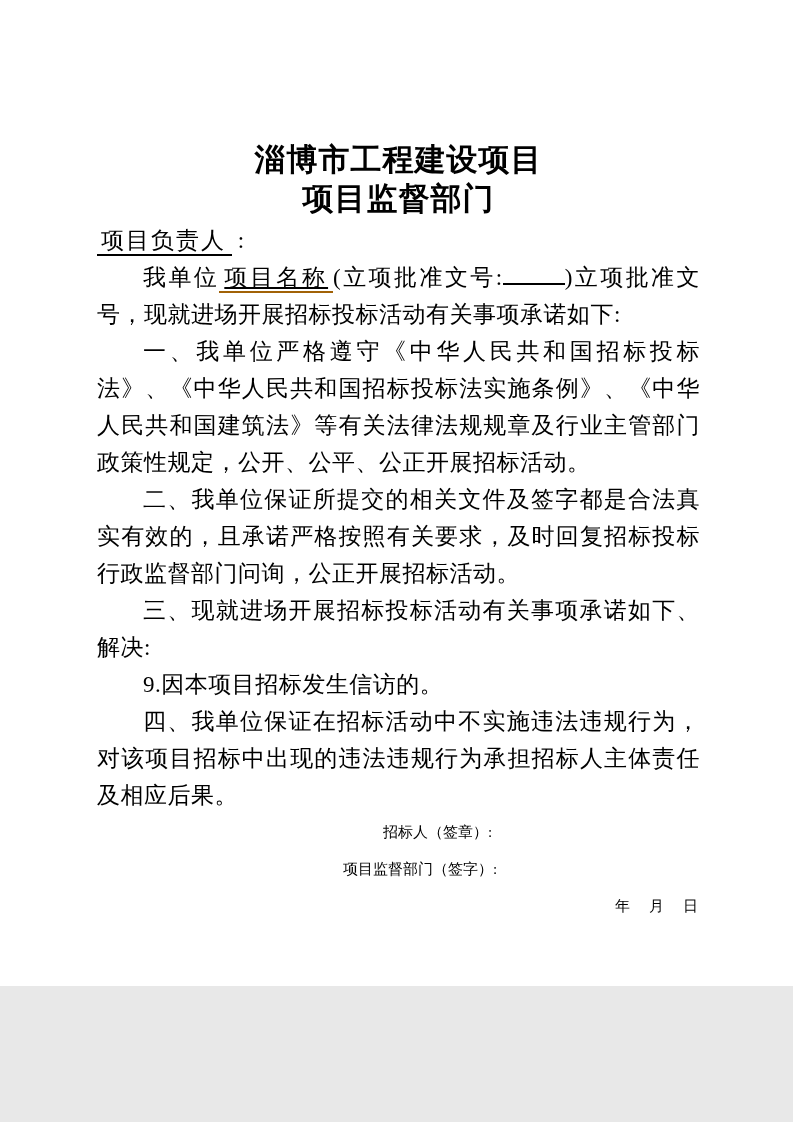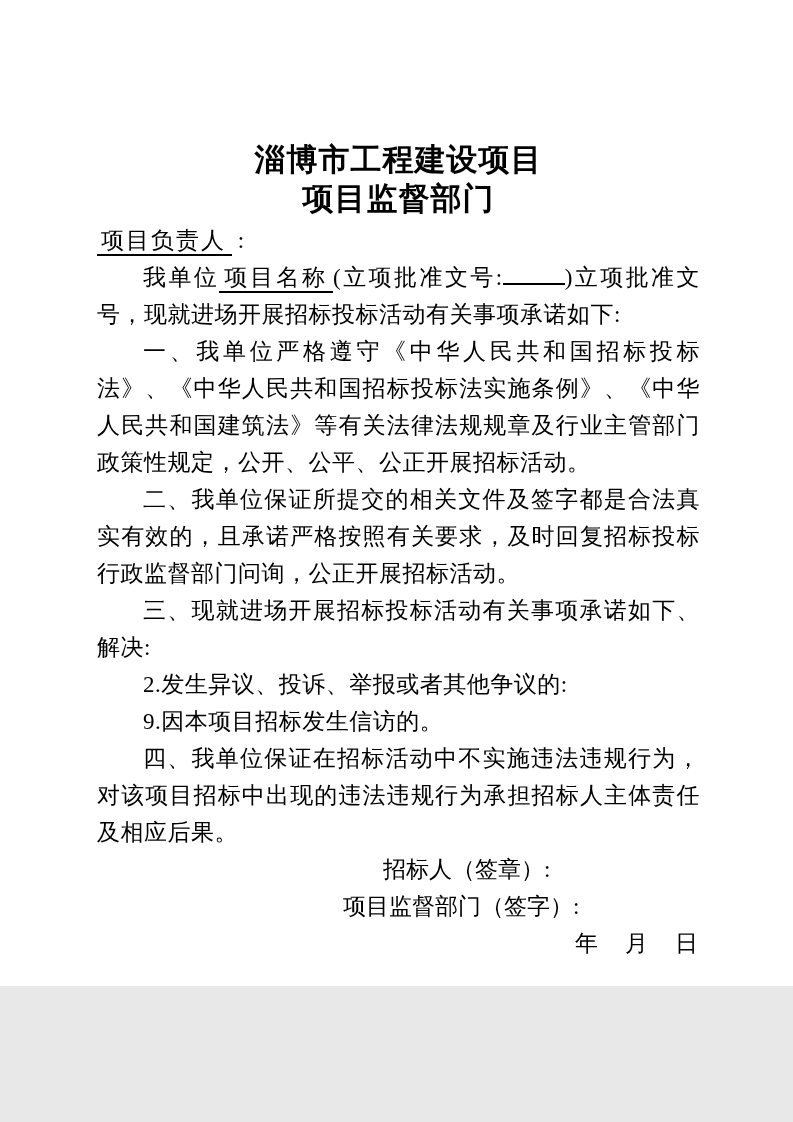--- a/index.html
+++ b/index.html
@@ -43,35 +43,36 @@
 
   .para {
     font-size: 23px;
     line-height: 37px;
     text-align: justify;
     text-indent: 2em;
     letter-spacing: 0.5px;
   }
 
   .inline-underline {
-    border-bottom: 2px solid #000000;
+    border-bottom: 2px solid #a16207;
     padding: 0 5px 1px 5px;
     letter-spacing: 1px;
+    text-decoration: underline;
   }
 
   .blank-underline {
     display: inline-block;
     width: 62px;
     height: 1.05em;
     border-bottom: 2px solid #000;
     vertical-align: baseline;
   }
 
   .signature-block {
-    font-size: 23px;
+    font-size: 15px;
     line-height: 37px;
     font-family: Liberation Serif, serif;
   }
   .sig-line-1 { padding-left: 286px; }
   .sig-line-2 { padding-left: 246px; }
   .sig-line-3 { padding-left: 331px; letter-spacing: 2px; text-align: right; }
 
   .page-number {
     position: absolute;
     top: 998px;
@@ -94,21 +95,20 @@
       <div>项目监督部门</div>
     </h1>
 
     <div class="supervisor-line"><span class="underline-label">项目负责人</span><span> :</span></div>
 
     <p class="para"><span>我单位</span><span class="inline-underline">项目名称</span><span>(立项批准文号:</span><span class="blank-underline"></span><span>)立项批准文号，现就进场开展招标投标活动有关事项承诺如下:</span></p>
 
     <p class="para">一、我单位严格遵守《中华人民共和国招标投标法》、《中华人民共和国招标投标法实施条例》、《中华人民共和国建筑法》等有关法律法规规章及行业主管部门政策性规定，公开、公平、公正开展招标活动。</p>
     <p class="para">二、我单位保证所提交的相关文件及签字都是合法真实有效的，且承诺严格按照有关要求，及时回复招标投标行政监督部门问询，公正开展招标活动。</p>
     <p class="para">三、现就进场开展招标投标活动有关事项承诺如下、解决:</p>
-    <p class="para">2.发生异议、投诉、举报或者其他争议的:</p>
     <p class="para">9.因本项目招标发生信访的。</p>
     <p class="para">四、我单位保证在招标活动中不实施违法违规行为，对该项目招标中出现的违法违规行为承担招标人主体责任及相应后果。</p>
 
     <div class="signature-block">
       <div class="sig-line-1">招标人（签章）:</div>
       <div class="sig-line-2">项目监督部门（签字）:</div>
       <div class="sig-line-3">年　月　日</div>
     </div>
 
   </div>

